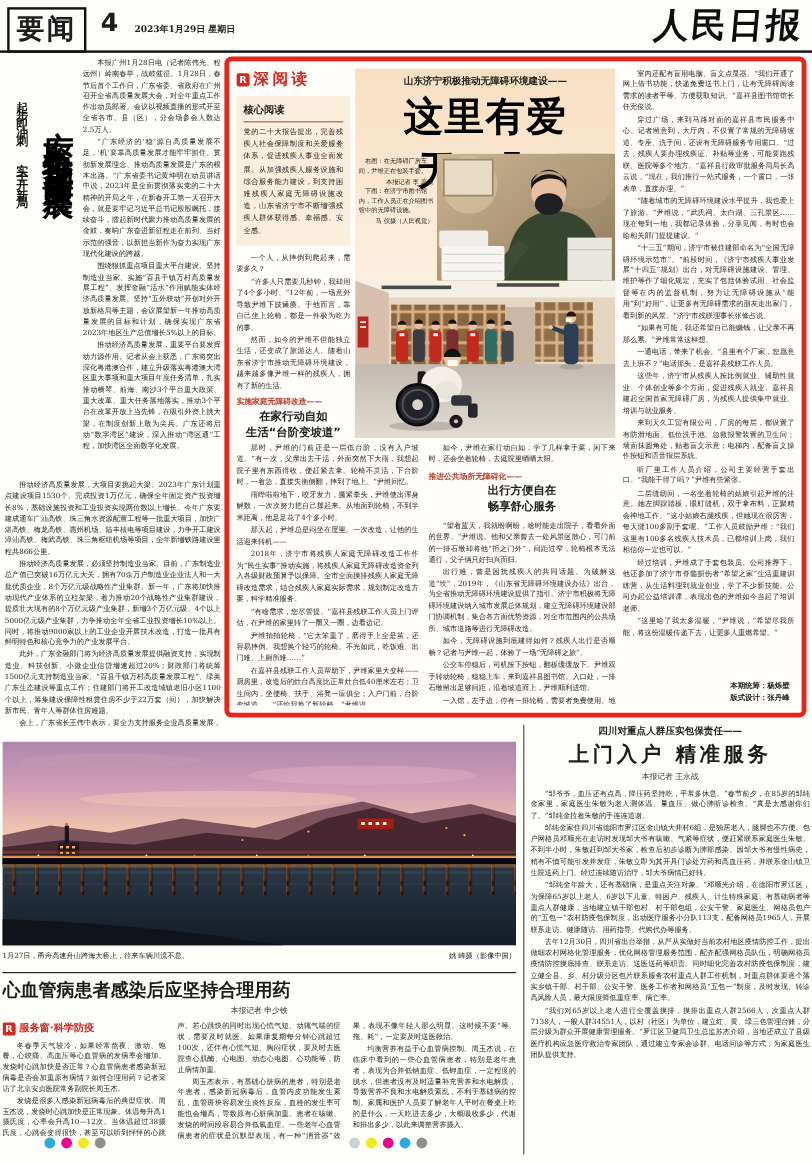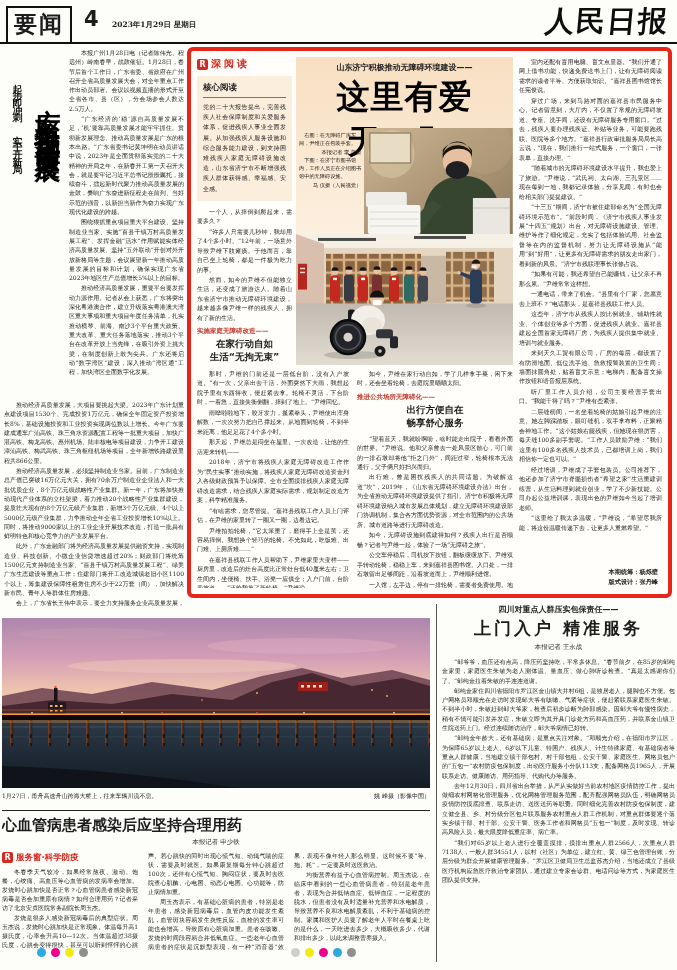--- a/index.html
+++ b/index.html
@@ -31,21 +31,21 @@
   .f-center{width:217px;background:linear-gradient(180deg,#f8dfc2 0%,#fcefdd 55%,#fdf6ec 100%);overflow:hidden;display:flex;flex-direction:column;}
   .f-row2{display:flex;gap:8px;flex:1;overflow:hidden;}
   .f-col1b{width:152px;overflow:hidden;}
   .f-col2b{flex:1;overflow:hidden;}
   .f-col3{width:151px;overflow:hidden;display:flex;flex-direction:column;}
   .f-col3-paras{flex:1;overflow:hidden;}
   .ftext{font-size:6px;line-height:1.58;}
   .ftext p{margin-bottom:1px;}
   .label-row{display:flex;align-items:center;gap:3px;margin-bottom:5px;}
   .ricon{display:inline-block;background:#d5281e;color:#fff;font-family:"DejaVu Sans",sans-serif;font-weight:bold;font-size:8px;line-height:11px;width:11px;height:11px;text-align:center;border-radius:2px;}
-  .deep-label{color:#d5281e;font-family:"DejaVu Sans",sans-serif;font-weight:900;font-size:10px;letter-spacing:3px;}
+  .deep-label{color:#d5281e;font-family:"DejaVu Sans",sans-serif;font-weight:900;font-size:13px;letter-spacing:3px;}
   .core-box{background:#fbeedd;padding:6px 6px 7px 6px;margin-bottom:6px;}
   .core-title{font-family:"DejaVu Sans",sans-serif;font-weight:bold;font-size:8.5px;margin-bottom:3px;}
   .core-rule{border-top:1px solid #a6654a;margin-bottom:4px;}
   .core-text{font-size:6px;line-height:1.7;color:#222;text-align:justify;}
   .subhead{margin:5px 0 4px 0;}
   .sub-kicker{color:#c23b2e;font-family:"DejaVu Sans",sans-serif;font-weight:bold;font-size:6.5px;text-indent:0;margin-bottom:2px;}
   .sub-line{text-align:center;font-family:"DejaVu Sans",sans-serif;font-weight:900;font-size:9.5px;line-height:1.35;text-indent:0;}
   .f-titleblock{height:66px;text-align:center;padding-top:5px;}
   .f-kicker{font-family:"DejaVu Sans",sans-serif;font-weight:bold;font-size:8px;color:#222;text-indent:0;}
   .f-title{font-family:"DejaVu Sans",sans-serif;font-weight:900;font-size:33px;letter-spacing:1px;color:#000;text-indent:0;margin-top:2px;}
@@ -126,21 +126,21 @@
             <div class="core-text">党的二十大报告提出，完善残疾人社会保障制度和关爱服务体系，促进残疾人事业全面发展。从加强残疾人服务设施和综合服务能力建设，到支持困难残疾人家庭无障碍设施改造，山东省济宁市不断增强残疾人群体获得感、幸福感、安全感。</div>
           </div>
           <div class="ftext jt">
               <p>一个人，从摔倒到爬起来，需要多久？</p>
               <p>“许多人只需要几秒钟，我却用了4个多小时。”12年前，一场意外导致尹维下肢瘫痪。于他而言，靠自己坐上轮椅，都是一件极为吃力的事。</p>
               <p>然而，如今的尹维不但能独立生活，还变成了旅游达人。随着山东省济宁市推动无障碍环境建设，越来越多像尹维一样的残疾人，拥有了新的生活。</p>
             </div>
           <div class="subhead">
             <p class="sub-kicker">实施家庭无障碍改造——</p>
             <p class="sub-line">在家行动自如</p>
-            <p class="sub-line">生活“无拘无束”</p>
+            <p class="sub-line">生活“台阶变坡道”</p>
           </div>
 
         </div>
         <div class="f-center">
           <div class="f-titleblock">
             <p class="f-kicker">山东济宁积极推动无障碍环境建设——</p>
             <p class="f-title">这里有爱无“碍”</p>
             <p class="f-byline">本报记者 李 蕊</p>
           </div>
           <div class="f-photorow">

